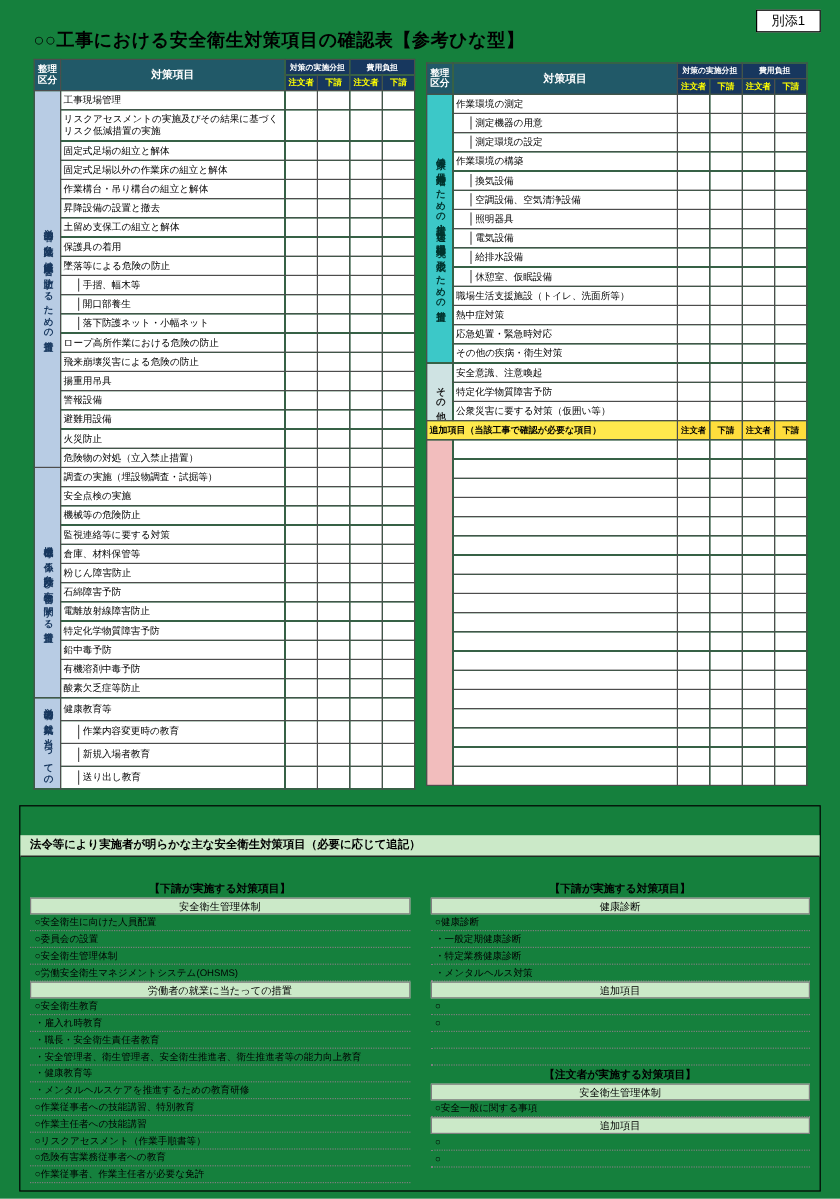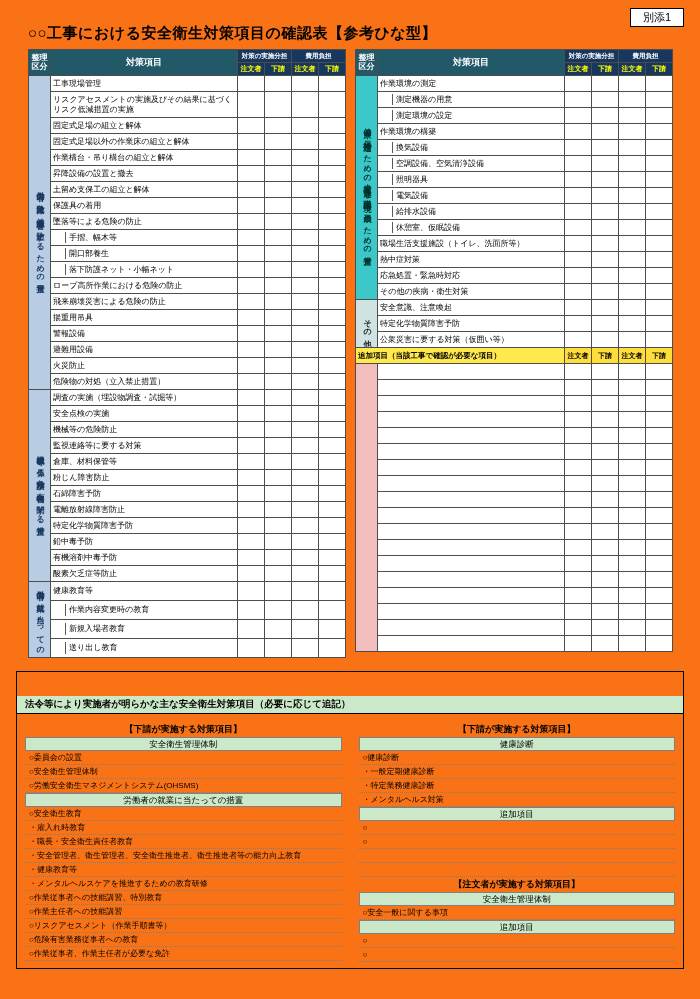--- a/index.html
+++ b/index.html
@@ -1,23 +1,23 @@
 <!DOCTYPE html>
 <html style="--header-teal: #215968; --header-navy: #17375E; --header-sub-text: #FFFF00; --cat-blue: #B8CCE4; --cat-blue-text: #17375E; --cat-teal: #3CC8C8; --cat-other: #CFE3E3; --cat-pink: #F2BDBD; --add-bg: #FFE94D; --add-cell-bg: #FFDD3C; --bottom-green: #CBE9C8;"><head>
 <meta charset="utf-8">
 <style>
   * { margin:0; padding:0; box-sizing:border-box; }
   html,body { background:#e8e8e8; }
   body { font-family:"Liberation Sans","DejaVu Sans",sans-serif; color:#000; }
-  .page { position:relative; width:700px; height:999px; background:#f97316; padding:6px 14px; overflow:hidden; }
+  .page { position:relative; width:700px; height:999px; background:#15803d; padding:6px 14px; overflow:hidden; }
 
   .attachment { position:absolute; top:8px; right:16px; border:1.5px solid #000; padding:1px 12px; font-size:11px; background:#fff; }
   .title { margin:18px 0 6px 14px; font-size:15px; font-weight:bold; letter-spacing:.5px; }
 
-  .tables { display:flex; gap:9px; margin-left:14px; align-items:flex-start; }
+  .tables { display:flex; gap:9px; margin-left:14px; align-items:center; }
   table.main { width:317px; border-collapse:collapse; table-layout:fixed; border:1.5px solid #1a1a1a; }
   table.main th, table.main td { border:1px solid #4d4d4d; overflow:hidden; }
 
   thead tr { height:13px; }
   th.h-teal { background:var(--header-teal,#215968); color:#fff; font-size:9px; font-weight:bold; }
   th.cat-h { font-size:8px; word-break:break-all; line-height:1.1; padding:0 1px; }
   th.h-navy { background:var(--header-navy,#17375E); color:#fff; font-size:6.5px; font-weight:bold; padding:0; }
   th.h-sub { color:var(--header-sub-text,#FFFF00); font-size:7px; }
 
   tbody tr { height:16px; }
@@ -28,21 +28,21 @@
   td.item.no-pad { padding:0; }
   .indent { height:100%; margin-left:14px; border-left:1px solid #595959; padding:1px 3px; display:flex; align-items:center; }
   td.val { background:#fff; }
 
   tr.add-row { height:16px; }
   td.add-label { background:var(--add-bg,#FFE94D); font-size:7.5px; font-weight:bold; padding:0 2px; }
   td.add-cell { background:var(--add-cell-bg,#FFDD3C); font-size:7px; font-weight:bold; text-align:center; padding:0; }
 
   .bottom { margin:13px 2px 0 2px; border:1.5px solid #000; }
   .bottom-title { background:var(--bottom-green,#CBE9C8); border-bottom:1px solid #000; font-size:9.5px; font-weight:bold; padding:2px 8px;margin-top:24px; }
-  .bottom-cols { display:flex; gap:17px; padding:8px 8px 6px 8px; }
+  .bottom-cols { display:flex; gap:17px; padding:19px 8px 6px 8px; }
   .bottom-col { flex:1; min-width:0; }
   .b-header { font-size:9px; font-weight:bold; height:15px; line-height:15px; text-align:center; white-space:nowrap; overflow:hidden; }
   .b-band { background:var(--bottom-green,#CBE9C8); border:1px solid #808080; text-align:center; font-weight:normal; font-size:8.5px; height:14px; line-height:13px; }
   .b-item { font-size:8px; height:14px; line-height:14px; border-bottom:1px dotted #7f7f7f; padding-left:4px; white-space:nowrap; overflow:hidden; }
   .b-empty { height:14px; border-bottom:1px dotted #7f7f7f; }
 </style>
 </head>
 <body>
 
 <div class="page">
@@ -634,20 +634,21 @@
         </tbody>
       </table>
   </div>
 
   <div class="bottom">
     <div class="bottom-title">法令等により実施者が明らかな主な安全衛生対策項目（必要に応じて追記）</div>
     <div class="bottom-cols">
       <div class="bottom-col" id="bottom-left">
           <div class="b-header">【下請が実施する対策項目】</div>
           <div class="b-band">安全衛生管理体制</div>
+          <div class="b-item">○安全衛生に向けた人員配置</div>
           <div class="b-item">○委員会の設置</div>
           <div class="b-item">○安全衛生管理体制</div>
           <div class="b-item">○労働安全衛生マネジメントシステム(OHSMS)</div>
           <div class="b-band">労働者の就業に当たっての措置</div>
           <div class="b-item">○安全衛生教育</div>
           <div class="b-item">・雇入れ時教育</div>
           <div class="b-item">・職長・安全衛生責任者教育</div>
           <div class="b-item">・安全管理者、衛生管理者、安全衛生推進者、衛生推進者等の能力向上教育</div>
           <div class="b-item">・健康教育等</div>
           <div class="b-item">・メンタルヘルスケアを推進するための教育研修</div>

